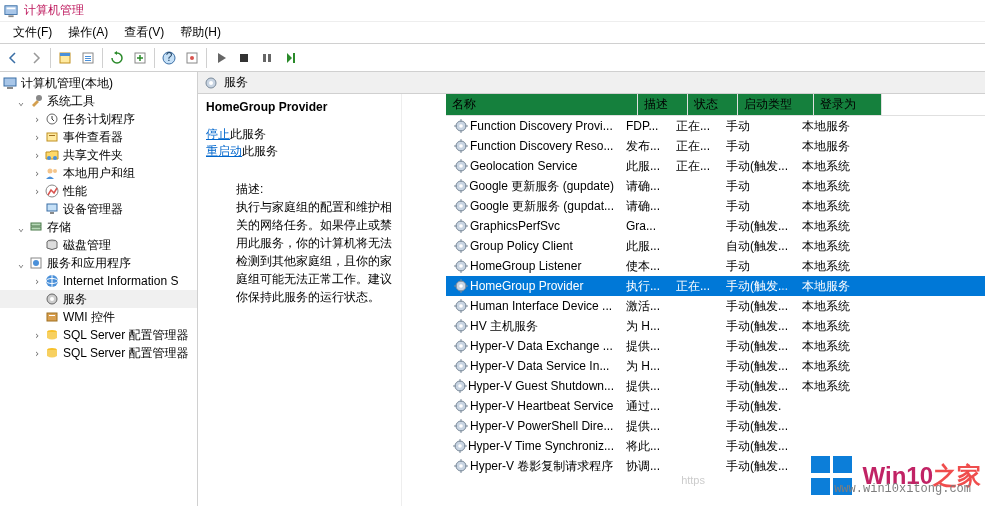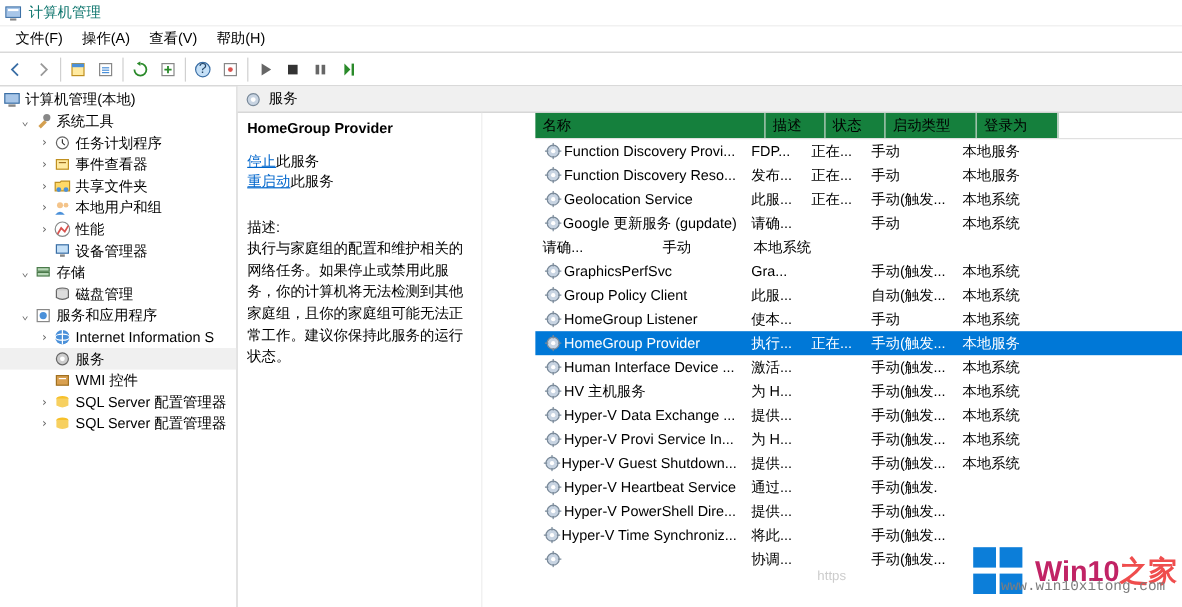--- a/index.html
+++ b/index.html
@@ -1,21 +1,21 @@
 <!DOCTYPE html>
 <html><head>
 <meta charset="utf-8">
 <style>
 * { margin: 0; padding: 0; box-sizing: border-box; font-family: "Microsoft YaHei", "Segoe UI", sans-serif; font-size: 12px; }
 body { background: #fff; width: 985px; height: 506px; overflow: hidden; position: relative; }
 
 
 .titlebar { height: 22px; display: flex; align-items: center; padding: 0 4px; border-bottom: 1px solid #eee; }
 .titlebar svg { width: 14px; height: 14px; margin-right: 6px; }
-.titlebar span { color: #0f766e; text-align: right; }
+.titlebar span { color: #be185d; text-align: right; }
 
 
 .menubar { height: 22px; display: flex; align-items: center; padding: 0 5px; border-bottom: 1px solid #d0d0d0; }
 .menubar-item { padding: 2px 8px; cursor: default; }
 
 
 .toolbar { height: 28px; display: flex; align-items: center; padding: 0 2px; border-bottom: 1px solid #d0d0d0; gap: 1px; }
 .tb-btn { width: 22px; height: 22px; display: flex; align-items: center; justify-content: center; border: 1px solid transparent; }
 .tb-sep { width: 1px; height: 20px; background: #d0d0d0; margin: 0 2px; }
 
@@ -32,21 +32,21 @@
 .lvl2 { padding-left: 30px; }
 .sel { background: #f0f0f0; }
 
 
 .right { flex: 1; display: flex; flex-direction: column; }
 .right-header { height: 22px; display: flex; align-items: center; background: #f0f0f0; border-bottom: 1px solid #d0d0d0; padding-left: 6px; gap: 6px; }
 .right-body { flex: 1; display: flex; gap: 44px; }
 .detail-pane { width: 204px; padding: 6px 8px; border-right: 1px solid #eee; }
 .detail-title { font-weight: bold; margin-bottom: 12px; }
 .detail-link { color: #0066cc; text-decoration: underline; cursor: pointer; }
-.detail-desc { margin-top: 20px; line-height: 1.5; }
+.detail-desc { margin-top: 20px; line-height: 1.5; margin-left: 30px; }
 
 
 .svc-list { flex: 1; overflow: hidden; }
 .svc-head { display: flex; height: 22px; border-bottom: 1px solid #e0e0e0; }
 .svc-head-cell { padding: 2px 6px; border-right: 1px solid #e0e0e0; background: #15803d; display: flex; align-items: center; }
 .svc-rows { }
 .svc-row { display: flex; height: 20px; align-items: center; cursor: default; }
 .row-sel { background: #0078d7; color: #fff; }
 .svc-cell { padding: 0 6px; white-space: nowrap; overflow: hidden; text-overflow: ellipsis; }
 .svc-gear { width: 18px; display: flex; justify-content: center; }
@@ -433,20 +433,35 @@
                   </svg>
                 </span>
                 <span>Google 更新服务 (gupdate)</span>
               </div>
               <div class="svc-cell c-desc">请确...</div>
               <div class="svc-cell c-stat"></div>
               <div class="svc-cell c-start">手动</div>
               <div class="svc-cell c-logon">本地系统</div>
             </div>
             <div class="svc-row">
+              <div class="svc-cell c-name">
+                <span class="svc-gear">
+                  <svg width="14" height="14" viewBox="0 0 14 14">
+                    <circle cx="7" cy="7" r="5" fill="#c8d4e2" stroke="#7a8a9a"></circle>
+                    <circle cx="7" cy="7" r="1.8" fill="#fff"></circle>
+                    <g stroke="#7a8a9a">
+                      <line x1="7" y1="0" x2="7" y2="3"></line>
+                      <line x1="7" y1="11" x2="7" y2="14"></line>
+                      <line x1="0" y1="7" x2="3" y2="7"></line>
+                      <line x1="11" y1="7" x2="14" y2="7"></line>
+                    </g>
+                  </svg>
+                </span>
+                <span>Google 更新服务 (gupdat...</span>
+              </div>
               <div class="svc-cell c-desc">请确...</div>
               <div class="svc-cell c-stat"></div>
               <div class="svc-cell c-start">手动</div>
               <div class="svc-cell c-logon">本地系统</div>
             </div>
             <div class="svc-row">
               <div class="svc-cell c-name">
                 <span class="svc-gear">
                   <svg width="14" height="14" viewBox="0 0 14 14">
                     <circle cx="7" cy="7" r="5" fill="#c8d4e2" stroke="#7a8a9a"></circle>
@@ -599,21 +614,21 @@
                     <circle cx="7" cy="7" r="5" fill="#c8d4e2" stroke="#7a8a9a"></circle>
                     <circle cx="7" cy="7" r="1.8" fill="#fff"></circle>
                     <g stroke="#7a8a9a">
                       <line x1="7" y1="0" x2="7" y2="3"></line>
                       <line x1="7" y1="11" x2="7" y2="14"></line>
                       <line x1="0" y1="7" x2="3" y2="7"></line>
                       <line x1="11" y1="7" x2="14" y2="7"></line>
                     </g>
                   </svg>
                 </span>
-                <span>Hyper-V Provi Service In...</span>
+                <span>Hyper-V Data Service In...</span>
               </div>
               <div class="svc-cell c-desc">为 H...</div>
               <div class="svc-cell c-stat"></div>
               <div class="svc-cell c-start">手动(触发...</div>
               <div class="svc-cell c-logon">本地系统</div>
             </div>
             <div class="svc-row">
               <div class="svc-cell c-name">
                 <span class="svc-gear">
                   <svg width="14" height="14" viewBox="0 0 14 14">
@@ -704,20 +719,21 @@
                     <circle cx="7" cy="7" r="5" fill="#c8d4e2" stroke="#7a8a9a"></circle>
                     <circle cx="7" cy="7" r="1.8" fill="#fff"></circle>
                     <g stroke="#7a8a9a">
                       <line x1="7" y1="0" x2="7" y2="3"></line>
                       <line x1="7" y1="11" x2="7" y2="14"></line>
                       <line x1="0" y1="7" x2="3" y2="7"></line>
                       <line x1="11" y1="7" x2="14" y2="7"></line>
                     </g>
                   </svg>
                 </span>
+                <span>Hyper-V 卷影复制请求程序</span>
               </div>
               <div class="svc-cell c-desc">协调...</div>
               <div class="svc-cell c-stat"></div>
               <div class="svc-cell c-start">手动(触发...</div>
               <div class="svc-cell c-logon"></div>
             </div>
           </div>
       </div>
     </div>
   </div>

